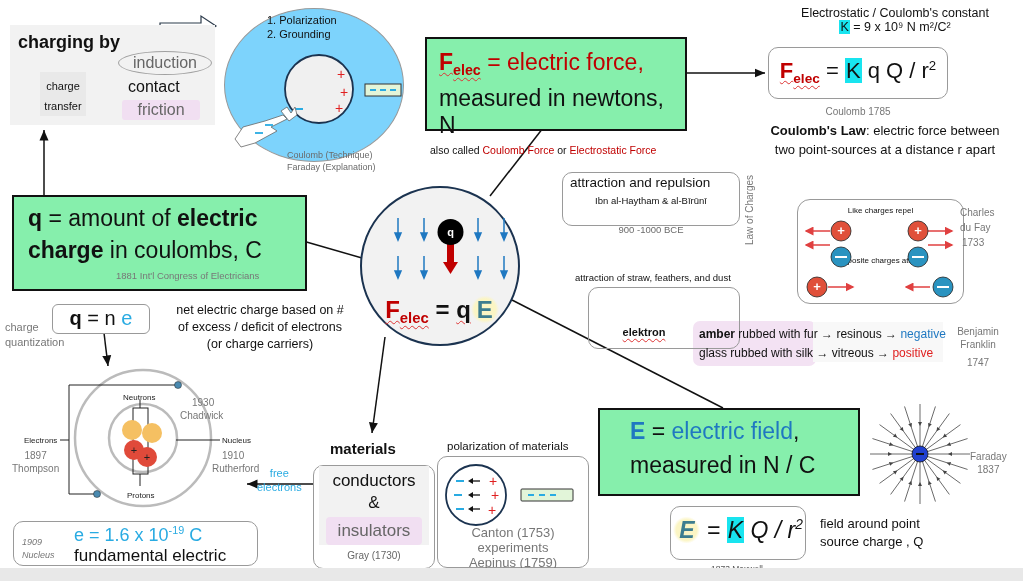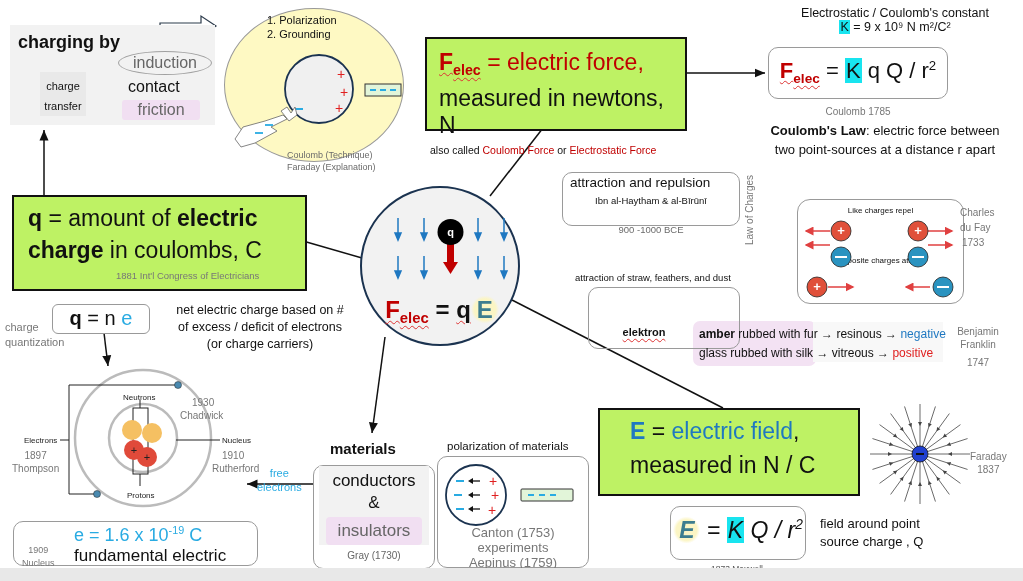--- a/index.html
+++ b/index.html
@@ -6,31 +6,31 @@
   body{width:1023px;height:581px;position:relative;overflow:hidden;background:#fff;font-family:"Liberation Sans","DejaVu Sans",sans-serif;color:#111;}
   .abs{position:absolute;}
   svg.lines{position:absolute;left:0;top:0;width:1023px;height:581px;pointer-events:none;}
   .bottom-bar{left:0;top:568px;width:1023px;height:13px;background:#e8e8e8;}
   .gray{color:#6b6b6b;margin-top:17px;}
   .red{color:#c00000;}
   .blue{color:#1f78c1;}
   .cyan{color:#29abe2;}
   .squig{text-decoration:underline wavy #d33;text-decoration-thickness:1px;text-underline-offset:2px;}
   .rbox{border:1.5px solid #9a9a9a;border-radius:10px;background:#fff;}
-  .sqbox{border:2px solid #111;background:#bef264;}
+  .sqbox{border:2px solid #111;background:#86efac;}
   .hl-k{background:#18e4ef;padding:0 1px;}
   
   .charging{left:10px;top:25px;width:205px;height:100px;background:#f2f2f2;}
   .charging .title{left:8px;top:7px;font-size:18px;font-weight:bold;}
   .charging .ct{left:30px;top:47px;width:46px;height:40px;background:#e9e9e9;font-size:11px;text-align:center;line-height:20px;padding-top:4px;}
   .charging .ind{left:108px;top:26px;width:92px;height:22px;border:1.5px solid #a0a0a0;border-radius:50%;font-size:16px;color:#666;text-align:center;line-height:22px;}
   .charging .con{left:118px;top:53px;font-size:16px;}
   .charging .fri{left:112px;top:75px;width:78px;height:20px;background:#f1dff2;font-size:16px;color:#666;text-align:center;line-height:20px;border-radius:3px;}
   
-  .ind-circle{left:224px;top:8px;width:178px;height:152px;border:1.5px solid #999;border-radius:50%;background:#fef9c3;}
+  .ind-circle{left:224px;top:8px;width:178px;height:152px;border:1.5px solid #999;border-radius:50%;background:#7dd3fc;}
   
   .fbox{left:425px;top:37px;width:258px;height:90px;}
   .fbox .l1{left:12px;top:10px;font-size:23px;}
   .fbox .l2{left:12px;top:46px;font-size:23px;}
   .F{font-weight:bold;color:#c00000;}
   .sub{font-size:0.62em;vertical-align:-0.35em;}
   
   .qbox{left:12px;top:195px;width:291px;height:92px;}
   .qbox .l1{left:14px;top:8px;font-size:23px;}
   .qbox .l2{left:14px;top:40px;font-size:23px;}
@@ -67,21 +67,21 @@
   .qne{left:52px;top:304px;width:96px;height:28px;border:1.5px solid #999;border-radius:6px;}
   .qne .eq{left:0;top:2px;width:96px;text-align:center;font-size:20px;font-weight:bold;}
   .quant{left:5px;top:320px;font-size:11px;color:#777;line-height:15px;}
   .net{left:160px;top:302px;width:200px;text-align:center;font-size:12.5px;line-height:17px;}
   
   .atom-labels div{position:absolute;font-size:8px;color:#222;}
   .atom-gray{position:absolute;font-size:10px;color:#777;text-align:center;line-height:13px;}
   .ebox{left:13px;top:521px;width:243px;height:43px;}
   .ebox .eq{left:60px;top:2px;font-size:18px;color:#29abe2;}
   .ebox .fund{left:60px;top:24px;font-size:17px;}
-  .ebox .mill{left:8px;top:22px;font-size:9px;color:#777;line-height:13px;text-align:center;}
+  .ebox .mill{left:8px;top:14px;font-size:9px;color:#777;line-height:13px;font-style:italic;}
   
   .mat-title{left:330px;top:440px;font-size:15px;font-weight:bold;}
   .matbox{left:313px;top:465px;width:120px;height:102px;}
   .matbox .bg{left:5px;top:0;width:110px;height:79px;background:#f2f2f2;}
   .matbox .c{left:0;top:5px;width:120px;text-align:center;font-size:17px;}
   .matbox .a{left:0;top:27px;width:120px;text-align:center;font-size:17px;}
   .matbox .ins{left:12px;top:51px;width:96px;height:28px;background:#f1dff2;border-radius:4px;font-size:17px;color:#666;text-align:center;line-height:28px;}
   .matbox .g{left:0;top:84px;width:120px;text-align:center;font-size:10px;color:#666;}
   .free{left:257px;top:466px;font-size:11px;color:#29abe2;text-align:center;line-height:14px;}
   .polt{left:447px;top:440px;font-size:11.5px;}

